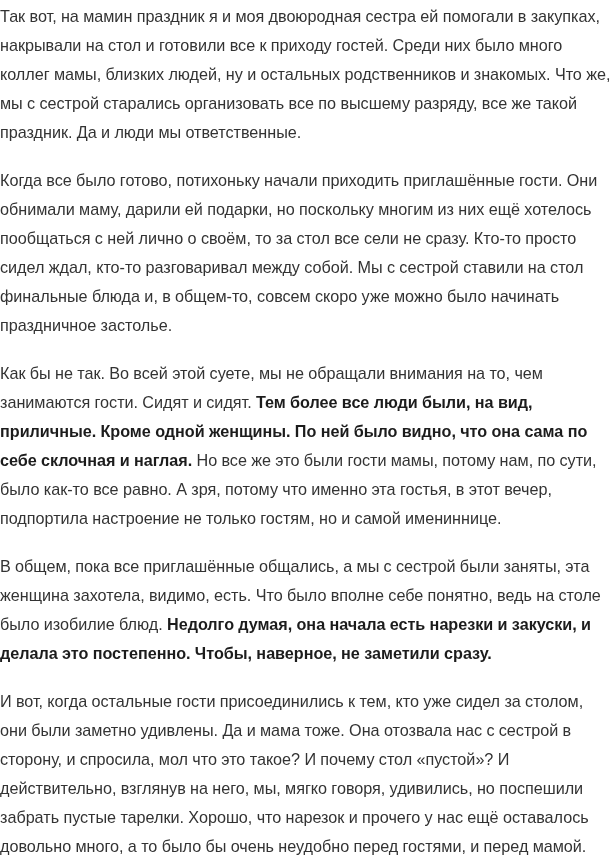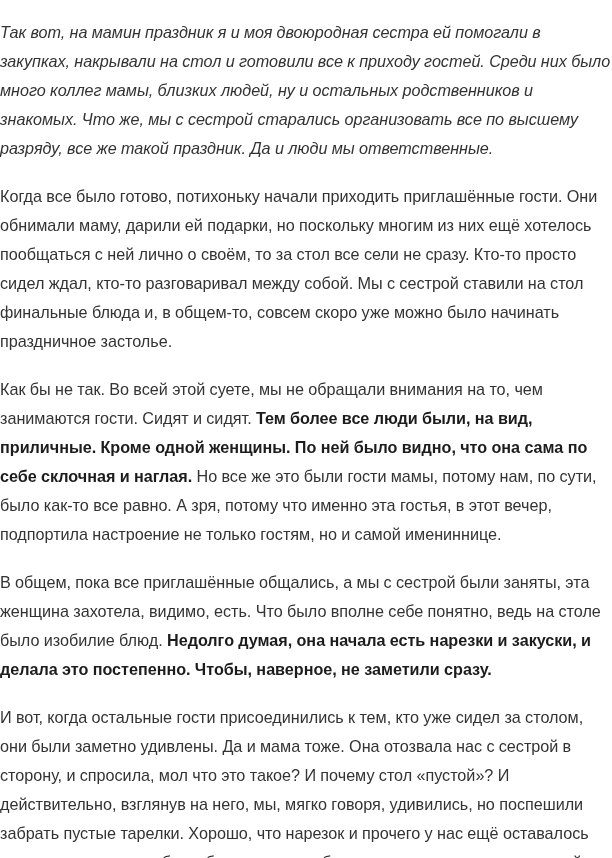--- a/index.html
+++ b/index.html
@@ -24,22 +24,21 @@
     padding: 0;
     font-size: 16.2px;
     line-height: 29px;
     color: #333333;
     letter-spacing: -0.02px;
     word-spacing: -0.15px;
     text-align: left;
     -webkit-font-smoothing: antialiased;
   }
   .para:first-child {
-    margin-top: 18px;
-    font-style: italic;
+    margin-top: 2px;
   }
   .para:last-child {
     margin-bottom: 0;
   }
   .para b,
   .para .bold {
     font-weight: 700;
     color: #1c1c1c;
   }
 </style>

